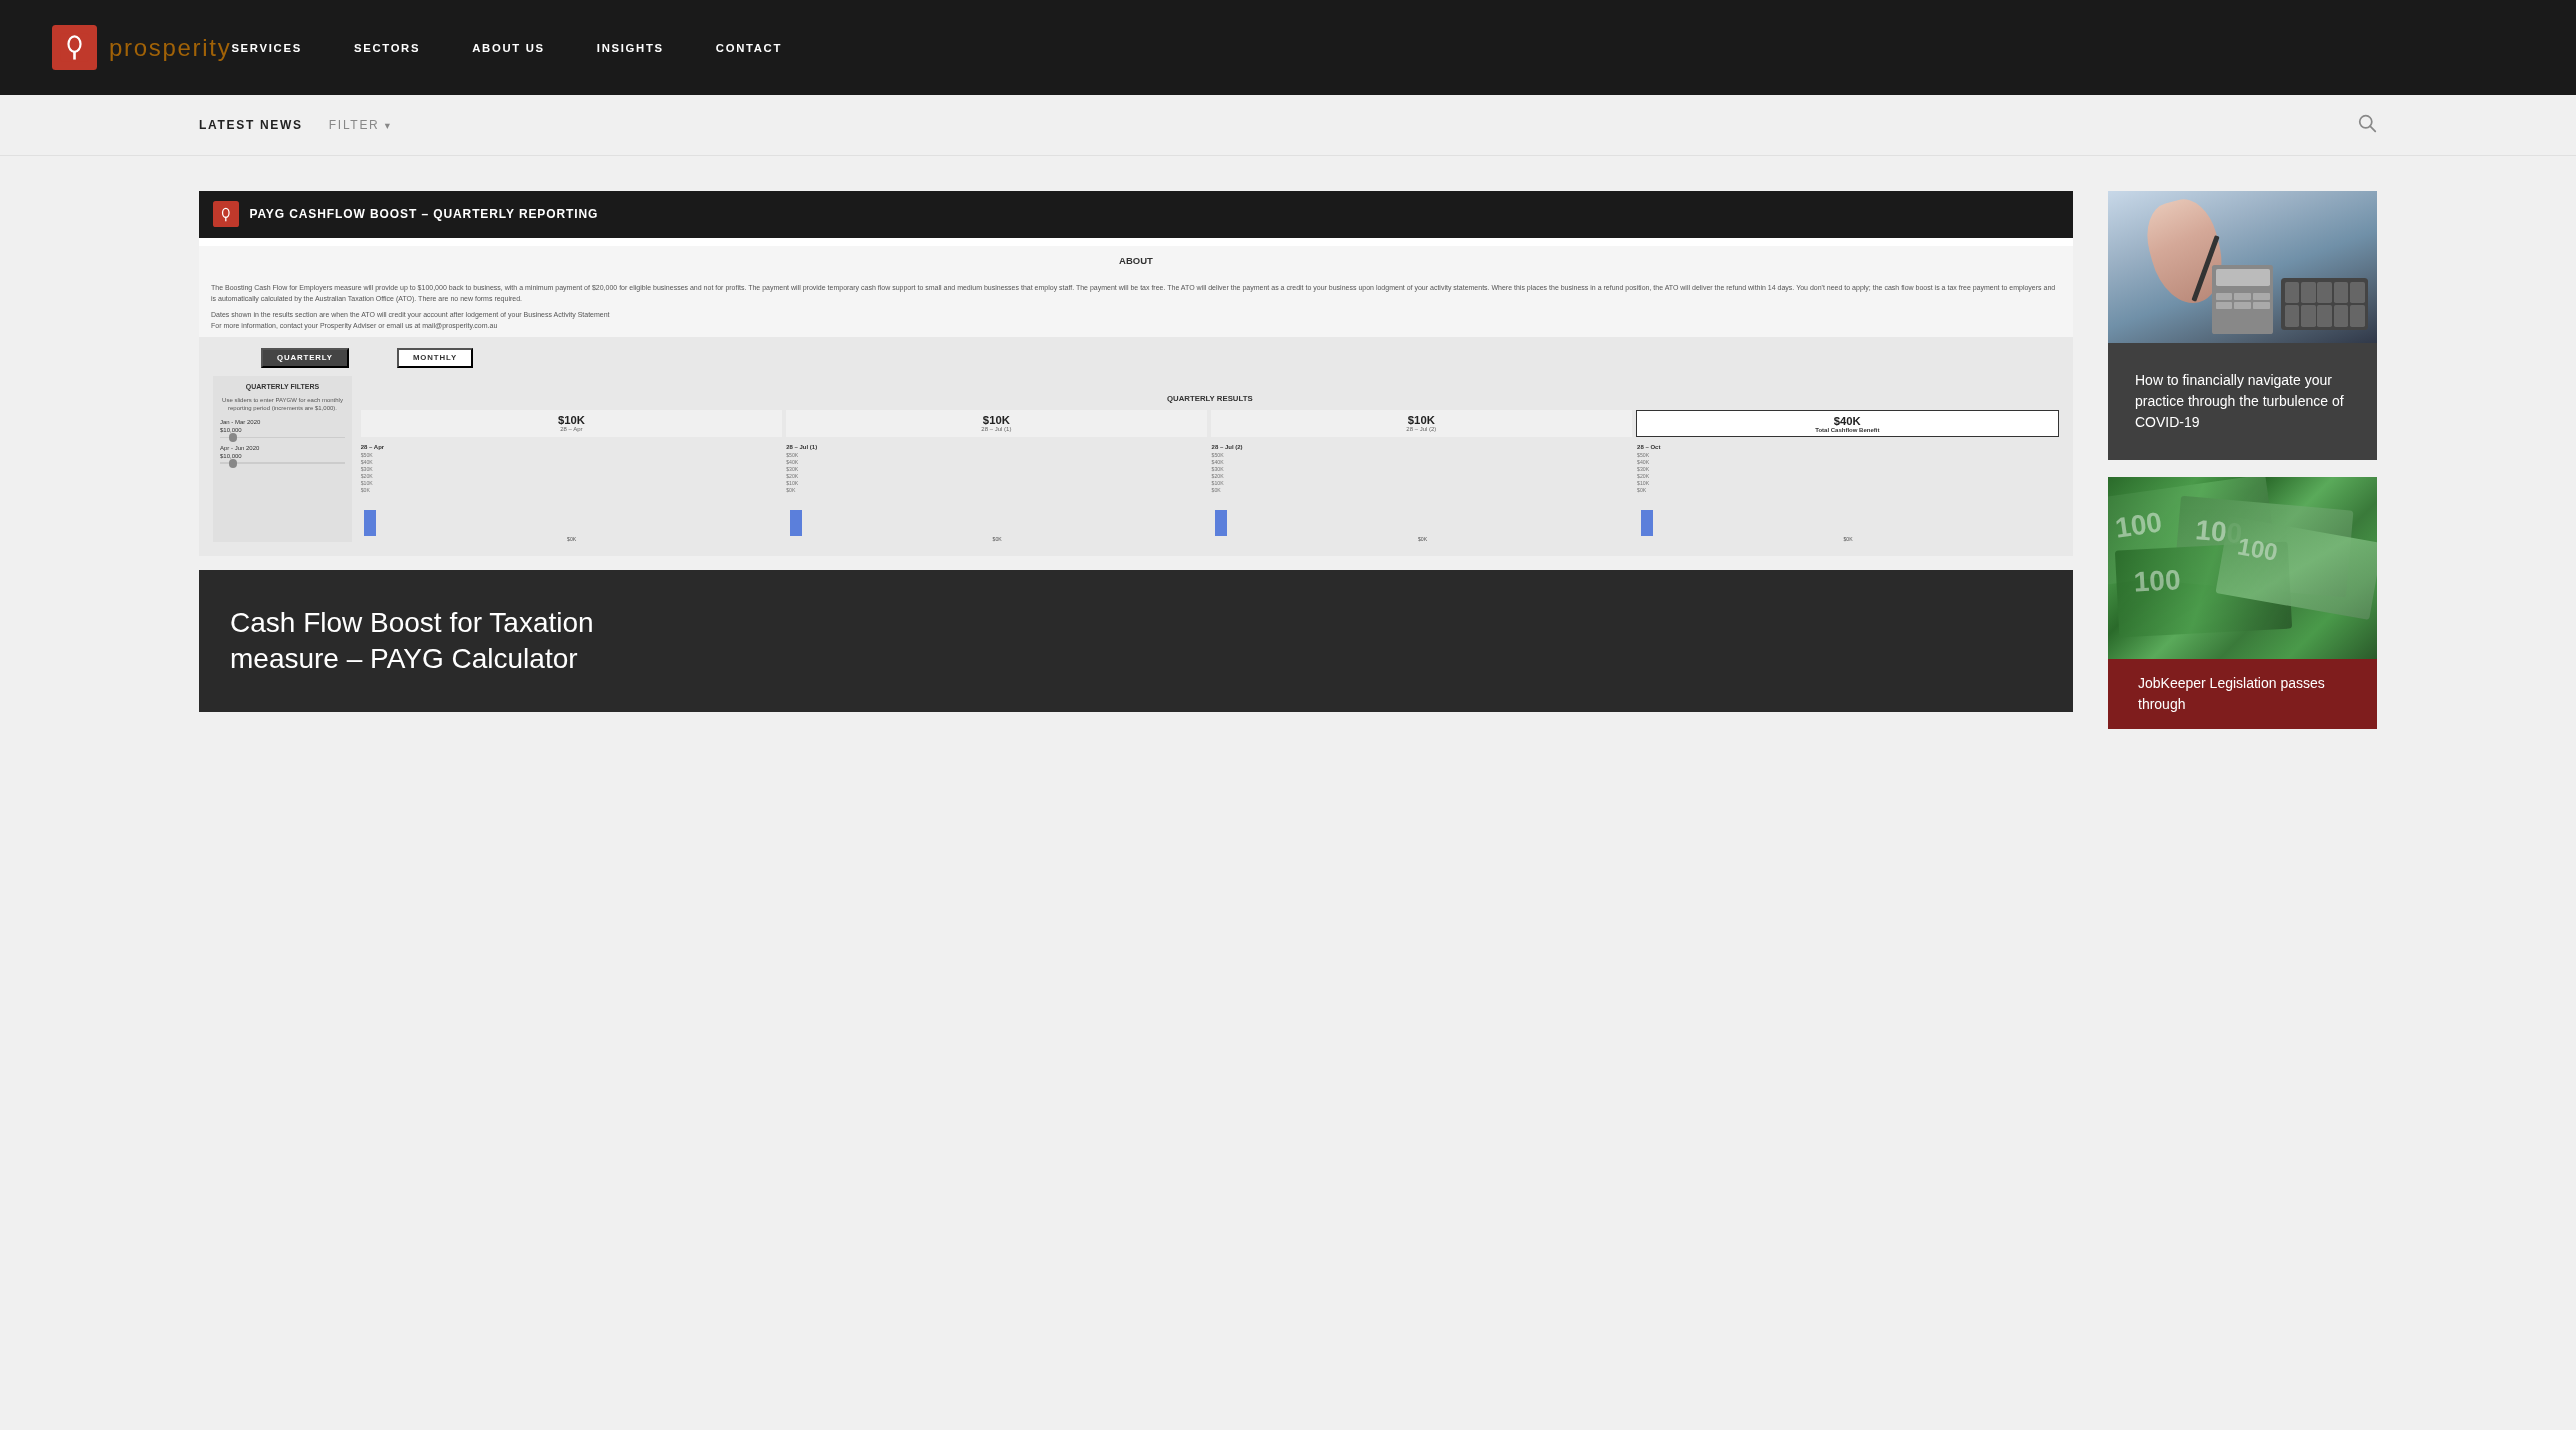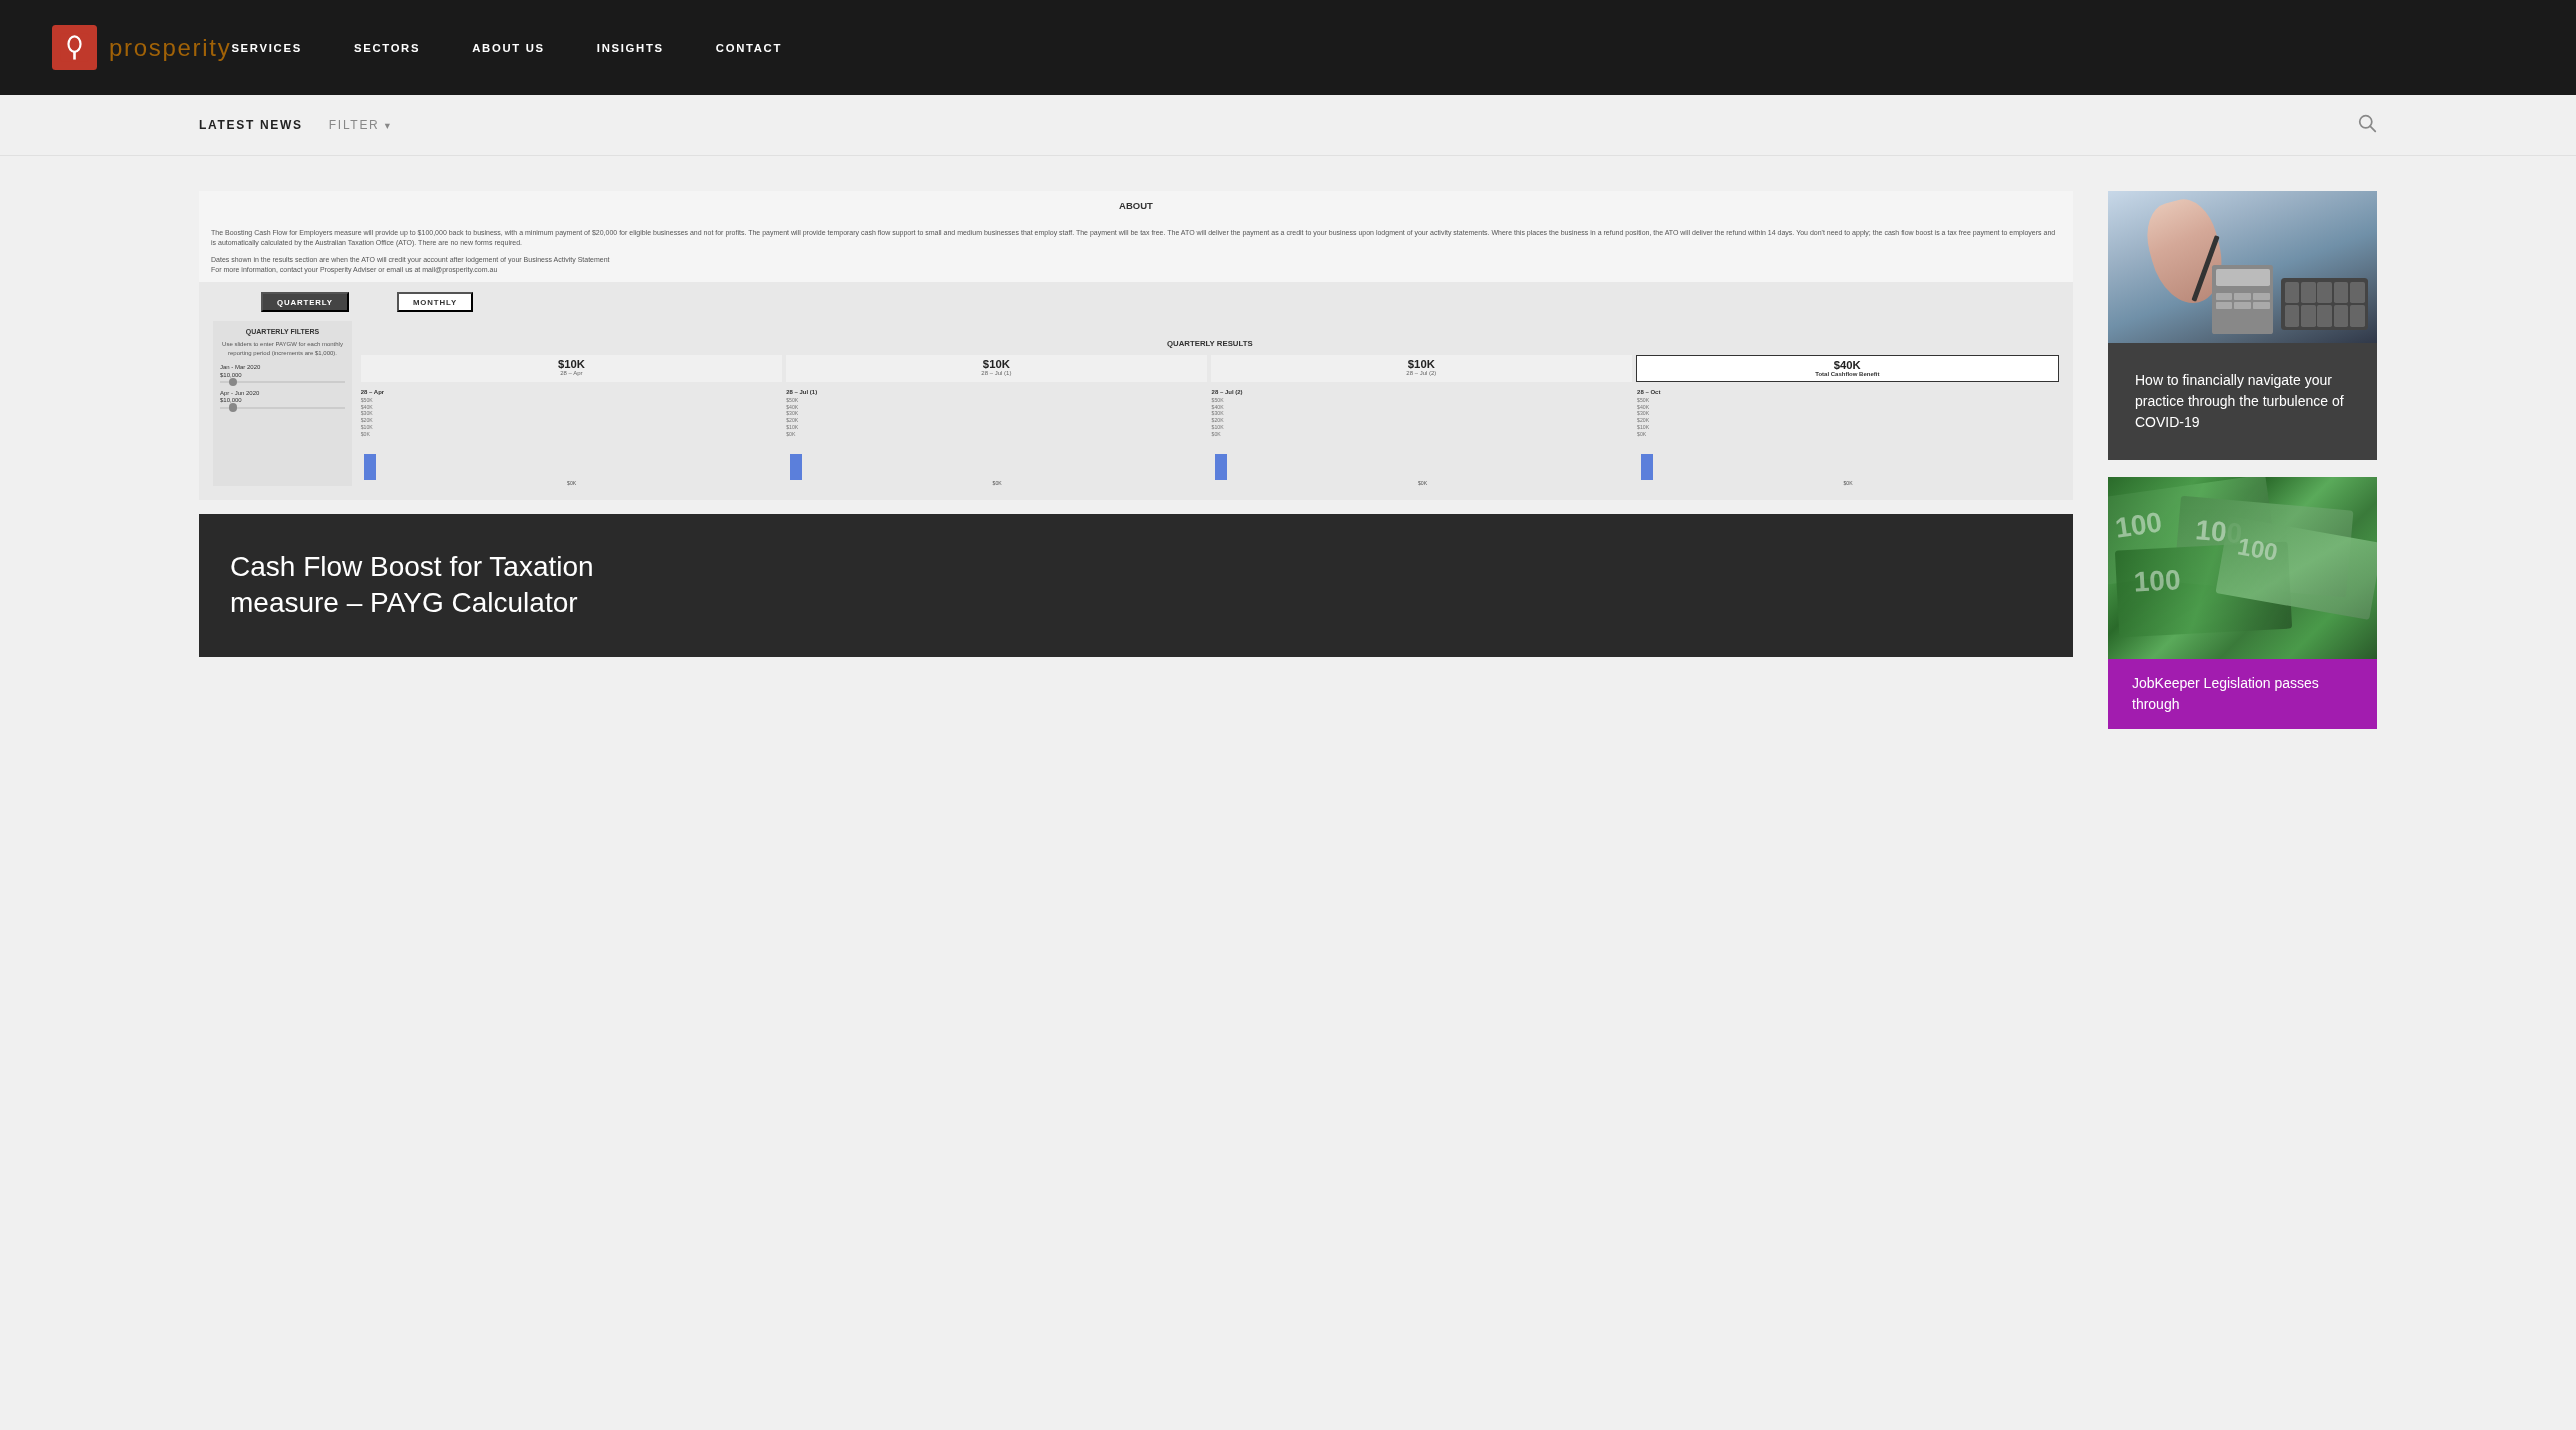--- a/index.html
+++ b/index.html
@@ -284,22 +284,22 @@
 
     .sidebar-card-2 {
       overflow: hidden;
     }
     .sidebar-img-area-2 {
       width: 100%;
       height: 182px;
       overflow: hidden;
     }
     .sidebar-text-area-2 {
-      background: #a21caf;
-      padding: 14px 24px;
+      background: #7f1d1d;
+      padding: 14px 30px;
     }
     .sidebar-article-title-2 {
       color: white;
       font-size: 14px;
       font-weight: 400;
       line-height: 1.5;
     }
 
     
     .payg-calc-section {
@@ -393,20 +393,29 @@
     </svg>
   </div>
 </div>
 
 <div class="main-content">
 
   <div class="articles-column">
 
     <div class="article-card">
 
+      <div class="payg-header">
+        <div class="payg-logo-small">
+          <svg viewBox="0 0 24 24" width="15.6" height="15.6" fill="none">
+            <ellipse cx="12" cy="9" rx="5" ry="7" stroke="white" stroke-width="2" fill="none"></ellipse>
+            <rect x="11" y="15" width="2" height="7" fill="white"></rect>
+          </svg>
+        </div>
+        <span class="payg-title-text">PAYG CASHFLOW BOOST – QUARTERLY REPORTING</span>
+      </div>
 
       <div class="payg-body">
         <div class="payg-about-title">ABOUT</div>
         <div class="payg-about-text">The Boosting Cash Flow for Employers measure will provide up to $100,000 back to business, with a minimum payment of $20,000 for eligible businesses and not for profits. The payment will provide temporary cash flow support to small and medium businesses that employ staff. The payment will be tax free. The ATO will deliver the payment as a credit to your business upon lodgment of your activity statements. Where this places the business in a refund position, the ATO will deliver the refund within 14 days. You don't need to apply; the cash flow boost is a tax free payment to employers and is automatically calculated by the Australian Taxation Office (ATO). There are no new forms required.</div>
         <div class="payg-dates-text">Dates shown in the results section are when the ATO will credit your account after lodgement of your Business Activity Statement</div>
         <div class="payg-more-text">For more information, contact your Prosperity Adviser or email us at mail@prosperity.com.au</div>
       </div>
 
       <div class="payg-calc-section">
 

